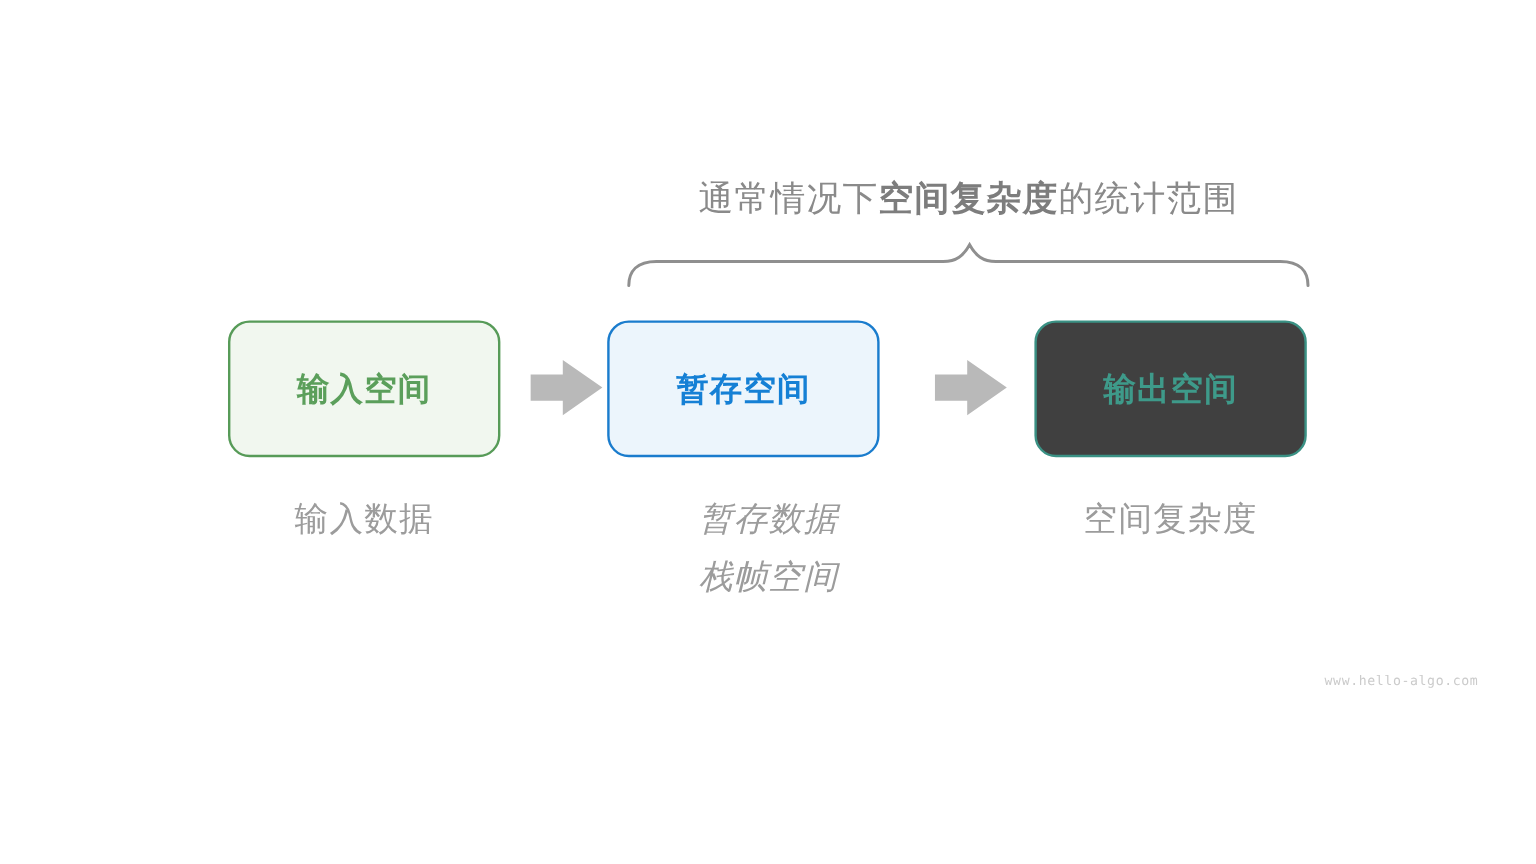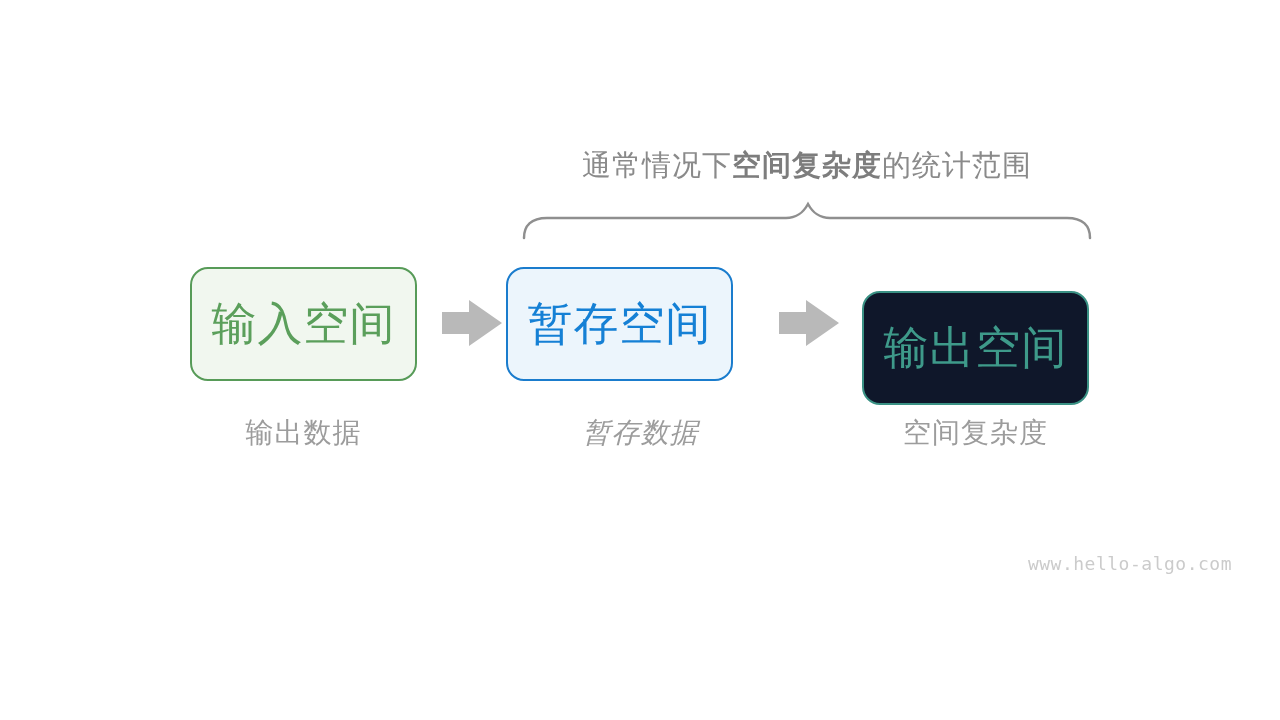--- a/index.html
+++ b/index.html
@@ -25,21 +25,21 @@
     stroke: var(--brace-gray, #8f8f8f);
     stroke-width: 2.5;
     stroke-linecap: round;
   }
 
   .box {
     position: absolute; top: 267px; width: 227px; height: 114px;
     box-sizing: border-box;
     border: 2px solid #888; border-radius: 18px;
     display: flex; align-items: center; justify-content: center;
-    font-size: 45px; font-weight: normal; letter-spacing: 1px;
+    font-size: 27px; font-weight: bold; letter-spacing: 1px;
   }
   .box-1 { left: 190px; }
   .box-2 { left: 506px; }
   .box-3 { left: 862px; }
 
   .arrow { position: absolute; top: 298px; }
   .arrow polygon { fill: var(--arrow-gray, #b9b9b9); }
   .arrow-1 { left: 442px; }
   .arrow-2 { left: 779px; }
 
@@ -49,21 +49,21 @@
     font-size: 28px; line-height: 48px; letter-spacing: 1px;
     color: var(--note-gray, #9c9c9c);
   }
   .notes-1 { left: 190px; }
   .notes-2 { left: 527px; font-style: italic; }
   .notes-3 { left: 862px; }
 
   .watermark {
     position: absolute; right: 48px; bottom: 22px;
     font-family: "DejaVu Sans Mono", monospace;
-    font-size: 18px; letter-spacing: 0.5px;
+    font-size: 11px; letter-spacing: 0.5px;
     color: var(--watermark-gray, #cbcbcb);
   }
 </style>
 </head>
 <body>
 
 <div class="canvas">
 
   <div class="scope-title">
     <span>通常情况下</span><span class="bold">空间复杂度</span><span>的统计范围</span>
@@ -82,30 +82,31 @@
   </svg>
 
   <div class="box box-2" style="border-color: rgb(26, 124, 205); background: rgb(236, 245, 252); color: rgb(21, 128, 213);">
     <span>暂存空间</span>
   </div>
 
   <svg class="arrow arrow-2" width="61" height="50" viewBox="0 0 61 50">
     <polygon points="0,14 27,14 27,2 60,25 27,48 27,36 0,36"></polygon>
   </svg>
 
-  <div class="box box-3" style="border-color: rgb(58, 145, 132); background: #0f172a; color: rgb(62, 154, 138); margin-top: 24px;">
+  <div class="box box-3" style="border-color: rgb(58, 145, 132); background: #404040; color: rgb(62, 154, 138);">
     <span>输出空间</span>
   </div>
 
   <div class="notes notes-1">
-    <div>输出数据</div>
+    <div>输入数据</div>
   </div>
 
   <div class="notes notes-2">
     <div>暂存数据</div>
+    <div>栈帧空间</div>
   </div>
 
   <div class="notes notes-3">
     <div>空间复杂度</div>
   </div>
 
   <div class="watermark">www.hello-algo.com</div>
 
 </div>
 

